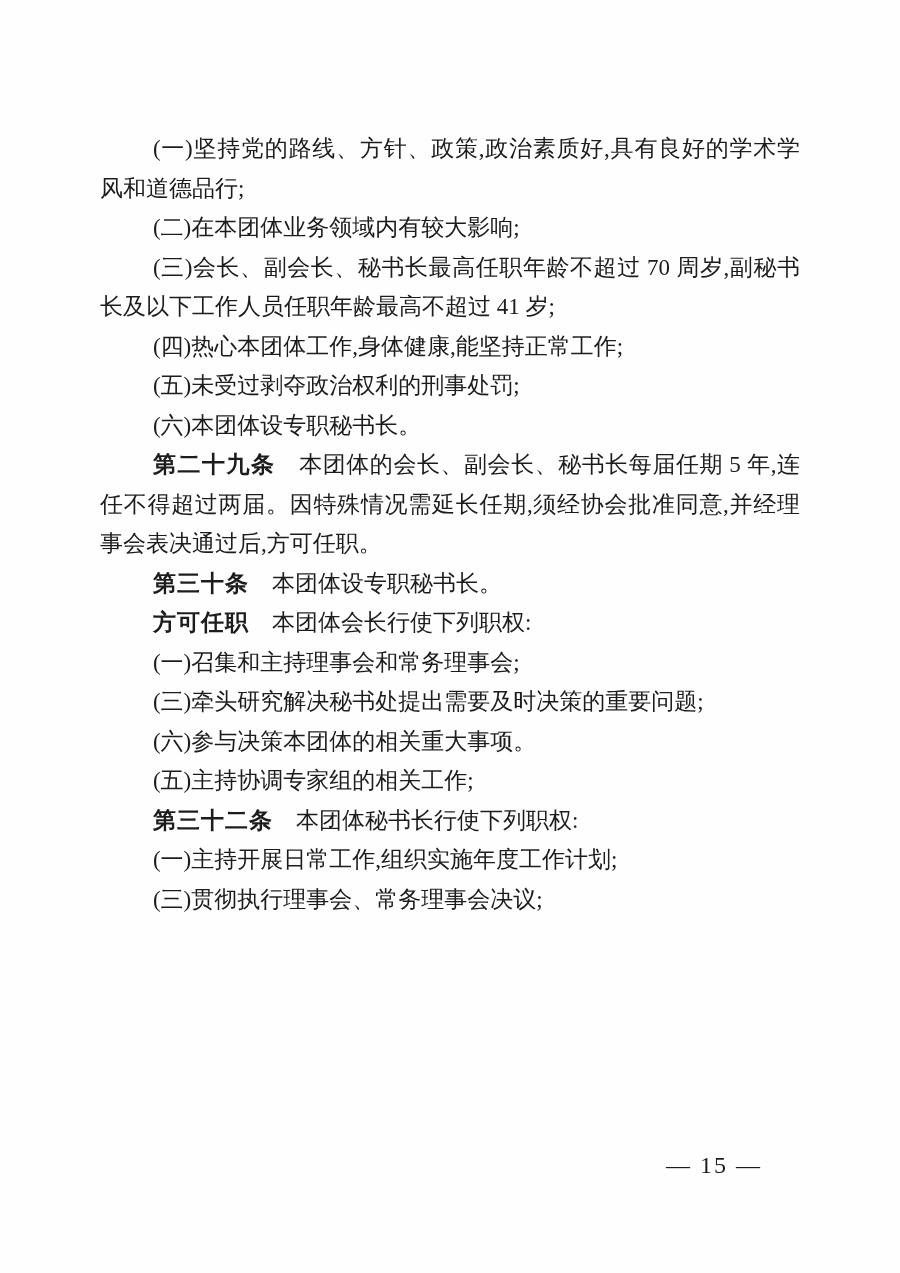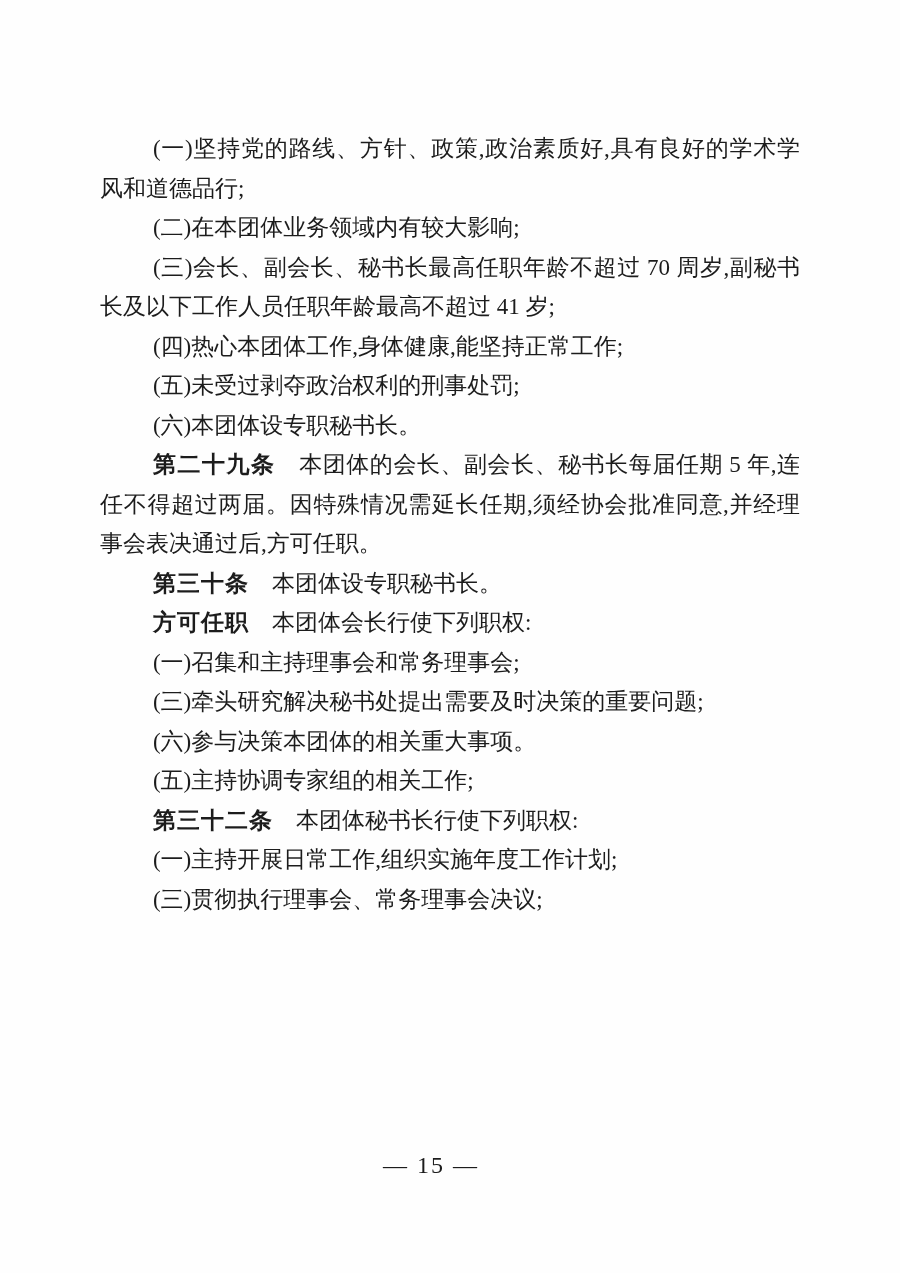--- a/index.html
+++ b/index.html
@@ -32,21 +32,21 @@
   }
   .para .term {
     font-weight: 700;
     letter-spacing: 1px;
   }
   .footer {
     position: absolute;
     left: 100px;
     width: 700px;
     top: 1150px;
-    text-align: center;
+    text-align: right;
     padding-right: 38px;
     box-sizing: border-box;
     font-size: 24px;
     line-height: 30px;
     letter-spacing: 2px;
   }
 </style>
 </head>
 <body>
 

